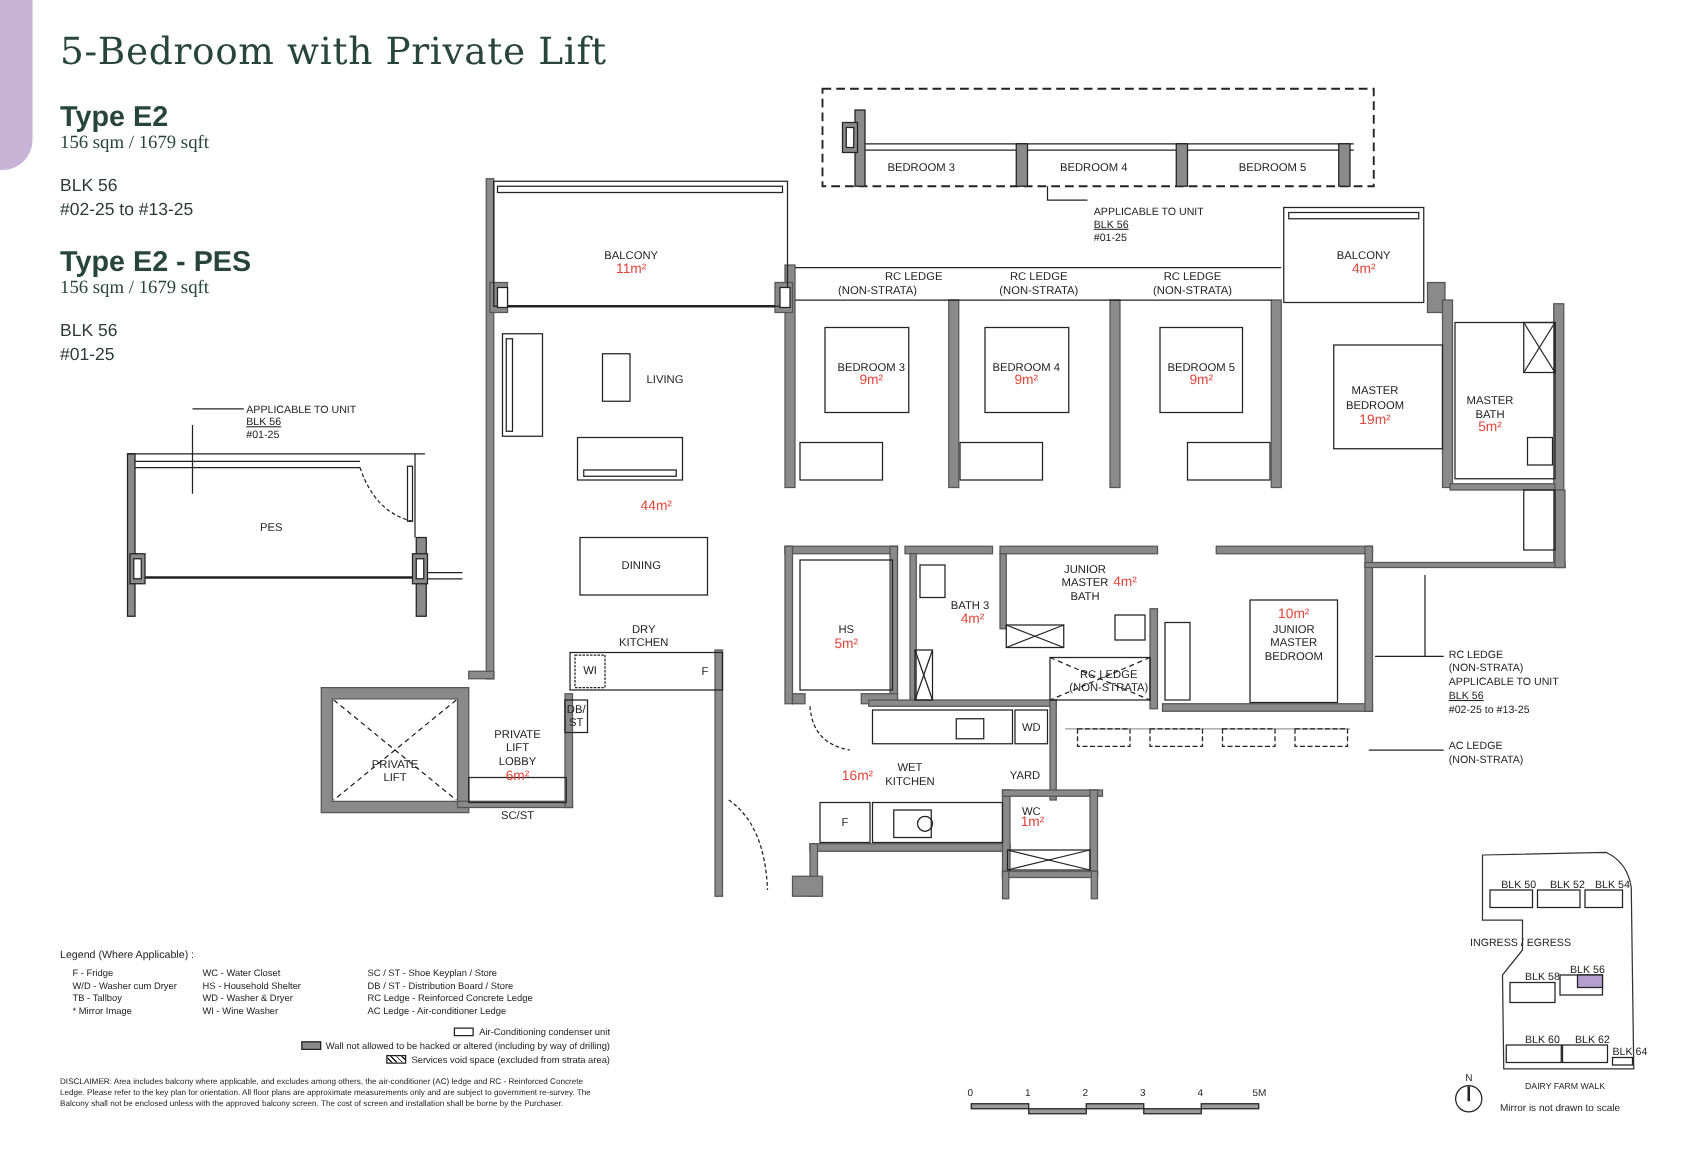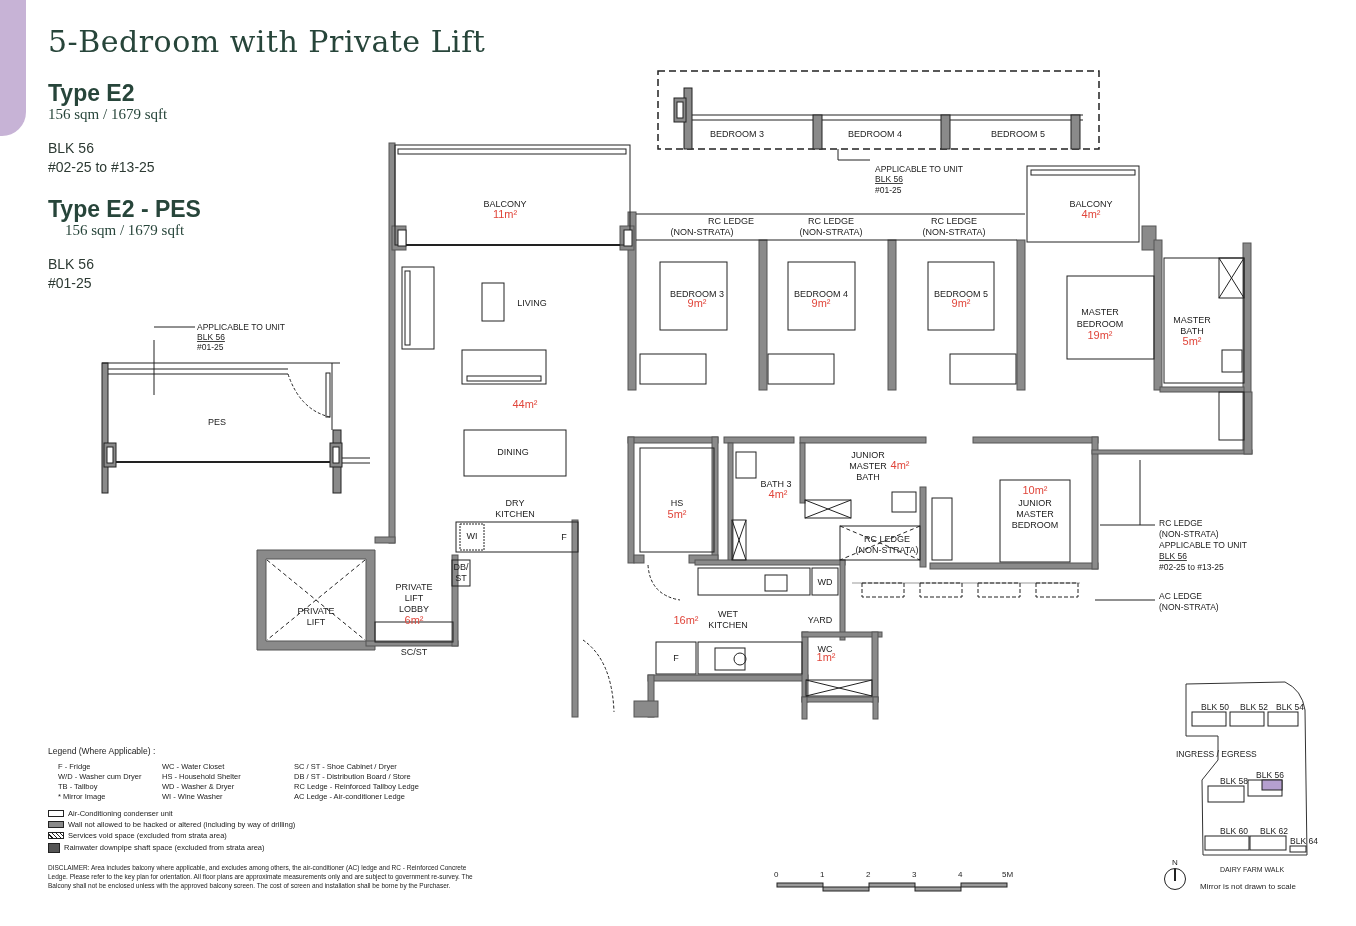--- a/index.html
+++ b/index.html
@@ -1,31 +1,31 @@
 <!DOCTYPE html>
 <html><head>
 <meta charset="utf-8">
 <style>
   html, body { margin: 0; padding: 0; background: #ffffff; }
   body { width: 1356px; height: 926px; position: relative; overflow: hidden; font-family: "Liberation Sans", sans-serif; color: #1f1f1f; }
   .tab-accent { position: absolute; left: 0; top: 0; width: 26px; height: 136px; background: #c7b3d6; border-bottom-right-radius: 24px; }
   .title { position: absolute; left: 48px; top: 24px; font-family: "DejaVu Serif", serif; font-size: 30px; color: #27453a; letter-spacing: 0.5px; text-align: center; }
   .type-block { position: absolute; left: 48px; color: #27453a; }
   .type-name { font-size: 23px; font-weight: bold; line-height: 26px; }
-  .type-area { font-family: "Liberation Serif", serif; font-size: 15px; line-height: 17px; text-align: center; }
+  .type-area { font-family: "Liberation Serif", serif; font-size: 15px; line-height: 17px; }
   .blk { position: absolute; left: 48px; font-size: 14px; line-height: 19px; color: #2d3a33; }
   svg.plan { position: absolute; left: 0; top: 0; }
   .lbl { font-family: "Liberation Sans", sans-serif; font-size: 9px; fill: #222; text-anchor: middle; }
   .area { font-family: "Liberation Sans", sans-serif; font-size: 11px; fill: #e0453a; text-anchor: middle; }
   .note { font-family: "Liberation Sans", sans-serif; font-size: 8.5px; fill: #222; }
   .legend { position: absolute; left: 48px; top: 746px; font-size: 7.5px; line-height: 10px; color: #222; width: 440px; }
-  .legend-title { font-size: 8.5px; margin-bottom: 6px; }
+  .legend-title { font-size: 8.5px; margin-bottom: 6px; margin-top: 12px; }
   .legend-grid { display: grid; grid-template-columns: 100px 128px 200px; column-gap: 4px; margin-left: 10px; }
   .legend-symbols { margin-top: 6px; }
-  .sym-row { display: flex; align-items: center; gap: 4px; height: 11px; }
+  .sym-row { display: flex; align-items: center; gap: 4px; height: 11px; justify-content: flex-end; }
   .sym { width: 16px; height: 7px; border: 1px solid #222; box-sizing: border-box; }
   .sym.ac { background: #fff; }
   .sym.wall { background: #8a8a8a; }
   .sym.void { background: repeating-linear-gradient(45deg, #fff 0 2px, #222 2px 3px); }
   .sym.shaft { background: #555; height: 10px; width: 12px; }
   .disclaimer { margin-top: 8px; font-size: 6.5px; line-height: 9px; }
   .scale { position: absolute; left: 770px; top: 870px; }
   .scale-labels { position: relative; height: 12px; font-size: 8px; }
   .scale-labels span { position: absolute; }
   .keyplan-note { position: absolute; left: 1200px; top: 882px; font-size: 8px; }
@@ -356,48 +356,44 @@
     <text class="note" x="1260" y="834" font-size="4">BLK 62</text>
     <text class="note" x="1290" y="844" font-size="4">BLK 64</text>
   </g>
 </svg>
 
 <div class="legend">
   <div class="legend-title">Legend (Where Applicable) :</div>
   <div class="legend-grid">
     <span>F - Fridge</span>
     <span>WC - Water Closet</span>
-    <span>SC / ST - Shoe Cabinet / Dryer</span>
+    <span>SC / ST - Shoe Keyplan / Store</span>
     <span>W/D - Washer cum Dryer</span>
     <span>HS - Household Shelter</span>
     <span>DB / ST - Distribution Board / Store</span>
     <span>TB - Tallboy</span>
     <span>WD - Washer &amp; Dryer</span>
-    <span>RC Ledge - Reinforced Tallboy Ledge</span>
+    <span>RC Ledge - Reinforced Concrete Ledge</span>
     <span>* Mirror Image</span>
     <span>WI - Wine Washer</span>
     <span>AC Ledge - Air-conditioner Ledge</span>
   </div>
   <div class="legend-symbols">
     <div class="sym-row">
       <span class="sym ac"></span>
       <span>Air-Conditioning condenser unit</span>
     </div>
     <div class="sym-row">
       <span class="sym wall"></span>
       <span>Wall not allowed to be hacked or altered (including by way of drilling)</span>
     </div>
     <div class="sym-row">
       <span class="sym void"></span>
       <span>Services void space (excluded from strata area)</span>
     </div>
-    <div class="sym-row" style="height:14px">
-      <span class="sym shaft"></span>
-      <span>Rainwater downpipe shaft space (excluded from strata area)</span>
-    </div>
   </div>
   <div class="disclaimer">DISCLAIMER: Area includes balcony where applicable, and excludes among others, the air-conditioner (AC) ledge and RC - Reinforced Concrete Ledge. Please refer to the key plan for orientation. All floor plans are approximate measurements only and are subject to government re-survey. The Balcony shall not be enclosed unless with the approved balcony screen. The cost of screen and installation shall be borne by the Purchaser.</div>
 </div>
 
 <div class="scale">
   <div class="scale-labels">
     <span style="left:4px">0</span>
     <span style="left:50px">1</span>
     <span style="left:96px">2</span>
     <span style="left:142px">3</span>

